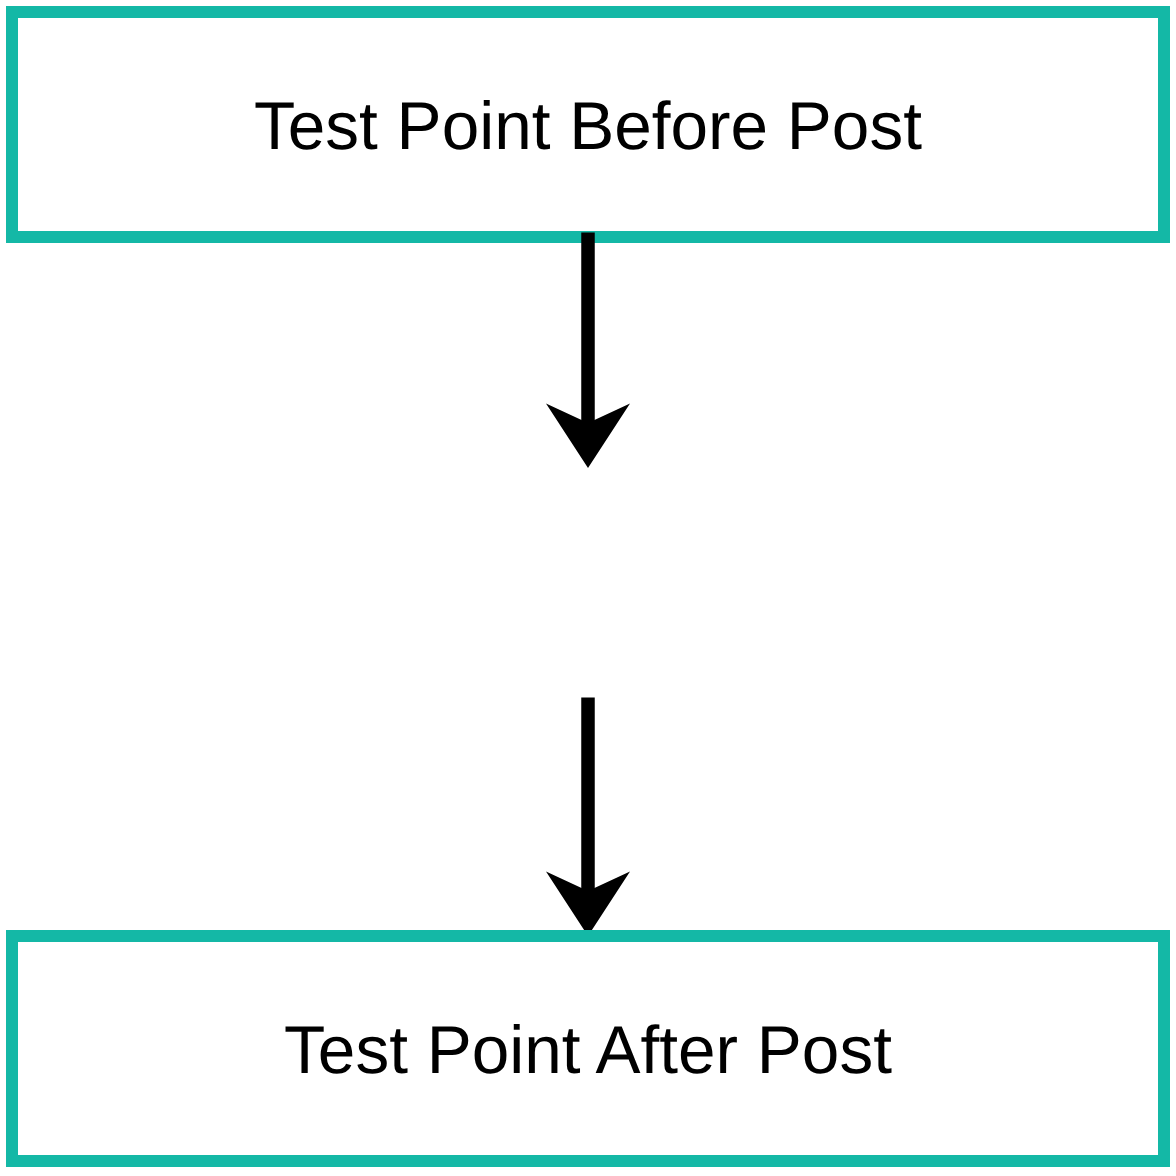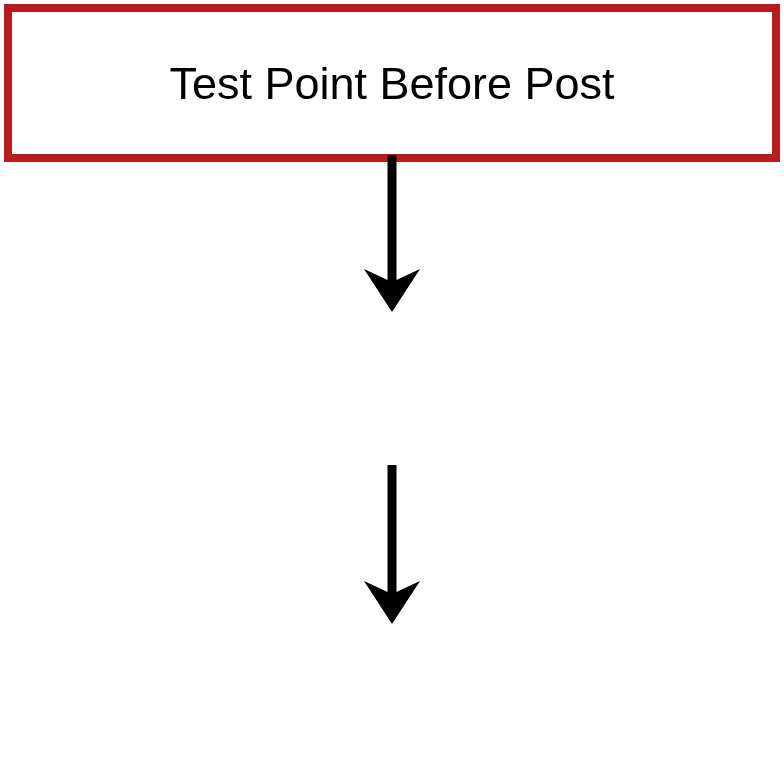--- a/index.html
+++ b/index.html
@@ -16,21 +16,21 @@
     height: 784px;
     background: #ffffff;
     overflow: hidden;
   }
   .flow-node {
     position: absolute;
     left: 4px;
     width: 776px;
     height: 158px;
     box-sizing: border-box;
-    border: 8px solid #b91c1c;
+    border: 8px solid #14b8a6;
     background: #ffffff;
     display: flex;
     align-items: center;
     justify-content: center;
   }
   .flow-node-label {
     font-family: "Liberation Sans", sans-serif;
     font-size: 45px;
     line-height: 1;
     color: #000000;
@@ -76,14 +76,17 @@
   </div>
 
 
   <div class="flow-edge" id="edge-2">
     <svg viewBox="0 0 784 160" xmlns="http://www.w3.org/2000/svg">
       <line x1="392" y1="0" x2="392" y2="142" stroke="#000000" stroke-width="9"></line>
       <path d="M 392 159 L 364 116 L 392 129 L 420 116 Z" fill="#000000"></path>
     </svg>
   </div>
 
+  <div class="flow-node" id="node-3">
+    <span class="flow-node-label">Test Point After Post</span>
+  </div>
 
 </div>
 
 </body></html>

